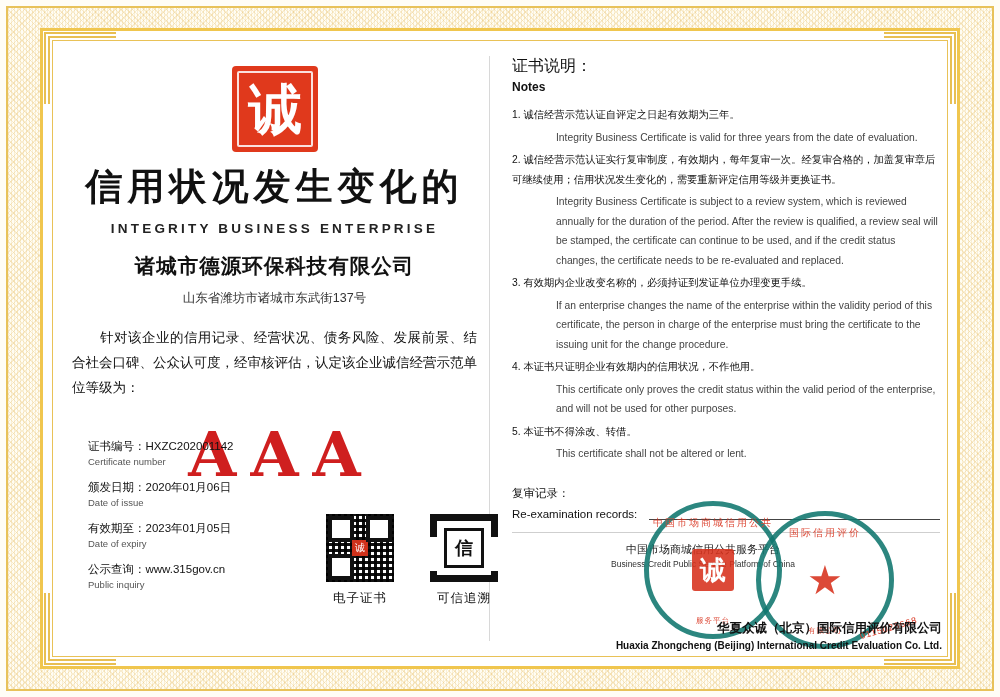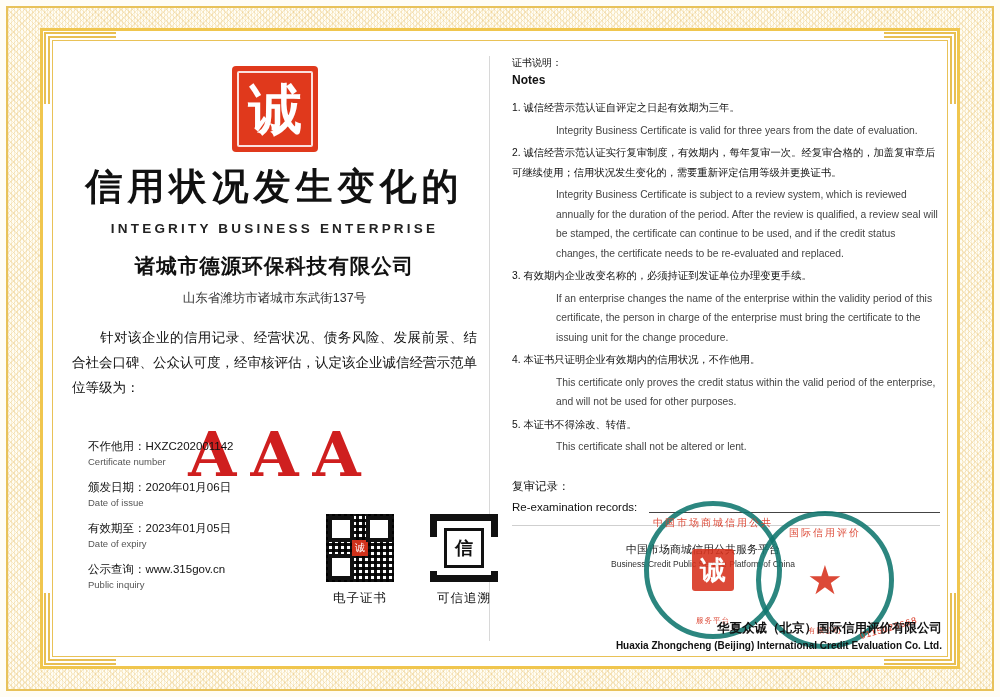--- a/index.html
+++ b/index.html
@@ -197,21 +197,21 @@
   .trace:after{
     content:"";position:absolute;right:-7px;top:16px;width:7px;height:34px;background:#fff;
   }
   .code-label{
     margin-top:8px;font-size:12.5px;color:#111;letter-spacing:1px;
     font-family:"DejaVu Sans",sans-serif;
     text-align:center;
   }
 
   
-  .notes-head-cn{font-size:10px;color:#111;margin-bottom:3px;}
+  .notes-head-cn{font-size:16px;color:#111;margin-bottom:3px;}
   .notes-head-en{font-size:12px;color:#111;font-weight:bold;margin-bottom:11px;}
   .note{
     font-size:10.3px;
     line-height:19.5px;
     color:#222;
     margin-bottom:3px;
   }
   .note.cn{color:#111;}
   .note.en{color:#444;margin-left:44px;}
   .reexam{
@@ -303,21 +303,21 @@
       <div class="title-cn">信用状况发生变化的</div>
       <div class="title-en">INTEGRITY BUSINESS ENTERPRISE</div>
       <div class="company">诸城市德源环保科技有限公司</div>
       <div class="address">山东省潍坊市诸城市东武街137号</div>
       <div class="para">针对该企业的信用记录、经营状况、债务风险、发展前景、结合社会口碑、公众认可度，经审核评估，认定该企业诚信经营示范单位等级为：</div>
       <div class="grade">AAA</div>
 
       <div class="meta">
         <div class="row">
           <div class="cn">
-            <span>不作他用：</span><span>HXZC202001142</span>
+            <span>证书编号：</span><span>HXZC202001142</span>
           </div>
           <div class="en">Certificate number</div>
         </div>
         <div class="row">
           <div class="cn">
             <span>颁发日期：</span><span>2020年01月06日</span>
           </div>
           <div class="en">Date of issue</div>
         </div>
         <div class="row">

